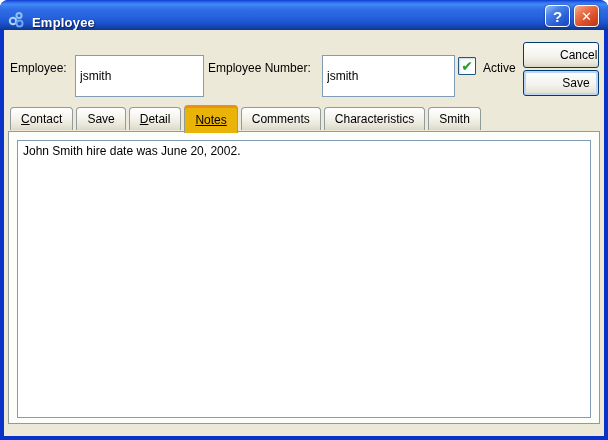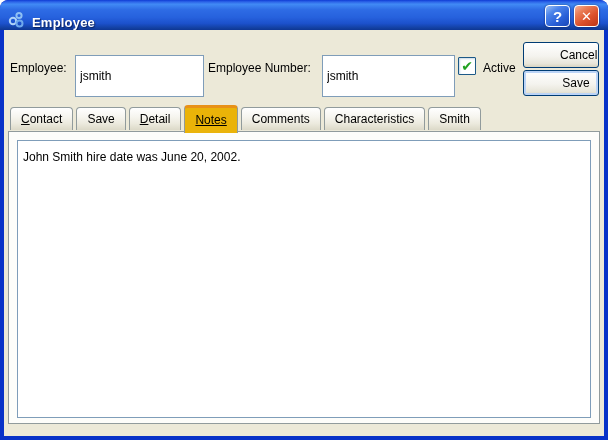--- a/index.html
+++ b/index.html
@@ -89,21 +89,21 @@
 
   
   .panel {
     position:absolute; left:4px; top:101px; width:592px; height:293px;
     background:#fdfdfa; border:1px solid #919b9c; z-index:1;
   }
   .notes-area {
     position:absolute; left:13px; top:110px; width:574px; height:278px;
     border:1px solid #7f9db9; background:#ffffff;
     font-family:"Liberation Sans","DejaVu Sans",sans-serif; font-size:12px; color:#000;
-    padding:9px 5px; resize:none; outline:none; z-index:2;
+    padding:3px 5px; resize:none; outline:none; z-index:2;
   }
 </style>
 </head>
 <body>
 
 <div class="window">
 
   <div class="titlebar">
     <svg class="app-icon" viewBox="0 0 20 20">
       <circle cx="6" cy="11" r="3.2" fill="none" stroke="#aed2f8" stroke-width="2"></circle>

